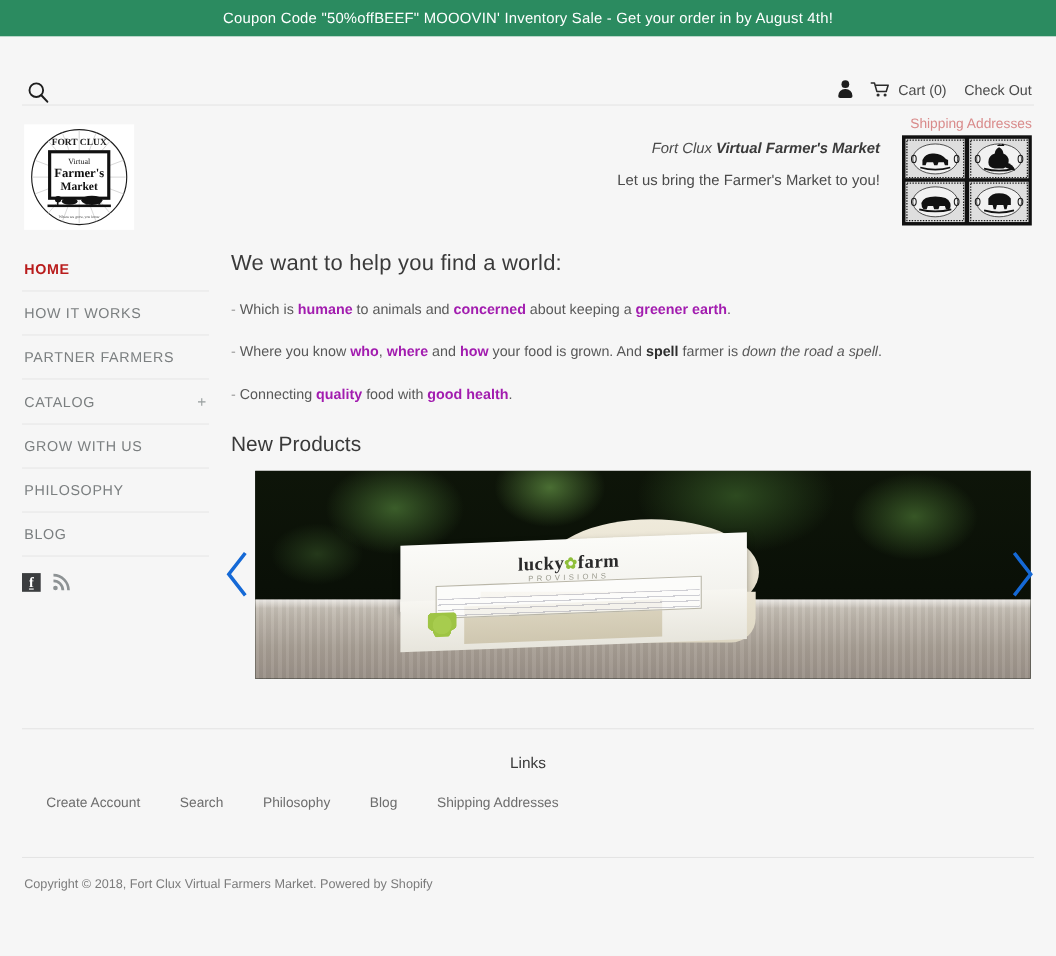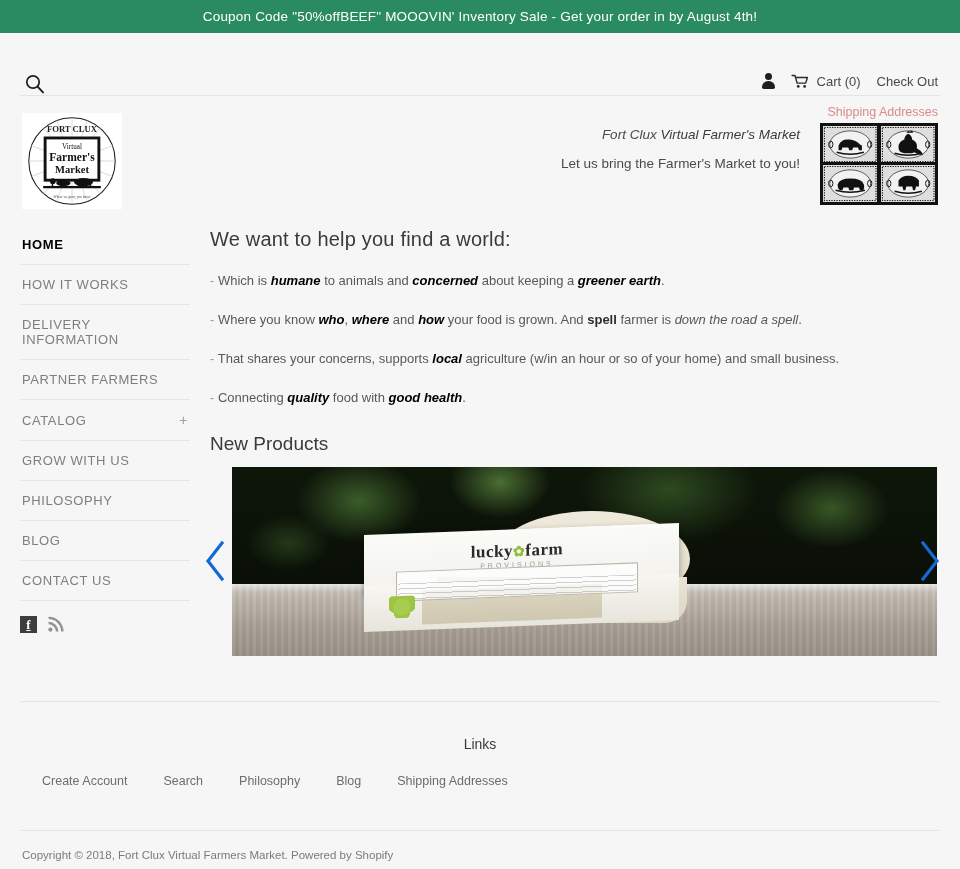--- a/index.html
+++ b/index.html
@@ -91,42 +91,42 @@
   .tagline {
     text-align: right;
     display: flex;
     align-items: flex-start;
     gap: 20px;
     margin-top: 6px;
   }
   .tagline-lines { display: flex; flex-direction: column; gap: 14px; padding-top: 4px; }
   .tagline-lines div { font-size: 13.5px; color: #4a4a4a; white-space: nowrap; }
   .tl-i { font-style: italic; }
-  .tl-b { font-style: italic; font-weight: normal; color: #3a3a3a; }
+  .tl-b { font-style: italic; font-weight: bold; color: #3a3a3a; }
   .stampblock { width: 118px; height: 82px; background: #111; padding: 3px; display: grid;
                  grid-template-columns: 1fr 1fr; grid-template-rows: 1fr 1fr; gap: 3px; }
 
   
   .page {
     display: flex;
     padding: 0 20px;
     margin-top: 14px;
   }
   .sidebar { width: 188px; flex: 0 0 188px; padding-right: 18px; }
   .nav-item {
     display: flex; align-items: center; justify-content: space-between;
     padding: 12px 2px 12px 2px;
     border-bottom: 1px solid #e6e6e6;
     font-size: 13px;
     letter-spacing: .6px;
     color: #7b7f80;
     cursor: pointer;
     text-transform: uppercase;
   }
-  .nav-item.active { color: #000000; font-weight: bold; }
+  .nav-item.active { color: #b91c1c; font-weight: bold; }
   .nav-plus { color: #9aa0a0; font-size: 14px; }
   .social { display: flex; gap: 10px; padding-top: 15px; align-items: center; }
   .fb {
     width: 17px; height: 17px; background: #3b3d3f; color: #fff;
     font-weight: bold; font-size: 13px; line-height: 17px; text-align: center;
     font-family: "Liberation Serif", serif;
   }
   .rss { width: 17px; height: 17px; position: relative; }
 
   .content { flex: 1; padding-left: 2px; }
@@ -136,21 +136,21 @@
   }
   .bullets { margin: 0; padding: 0; }
   .bullets li {
     list-style: none;
     font-size: 13px;
     color: #585858;
     margin-bottom: 22px;
     line-height: 1.3;
   }
   .bullets li .dash { color: #9a9a9a; }
-  .bullets b { font-weight: bold; font-style: italic; color: #000000; }
+  .bullets b { font-weight: bold; color: #a21caf; }
   .bullets .bonly { font-weight: bold; font-style: normal; color: #2e2e2e; }
   .bullets i { font-style: italic; color: #585858; }
   .section-title {
     font-size: 19px; color: #3a3a3a; font-weight: normal;
     margin: 26px 0 12px 0;
   }
 
   
   .carousel { position: relative; width: 730px; height: 190px; margin-left: -3px;}
   .slide {
@@ -244,21 +244,21 @@
     position: absolute; top: 72px;
     width: 26px; height: 44px;
     background: none; border: 0; padding: 0; cursor: pointer;
   }
   .arrow.left  { left: -5px; }
   .arrow.right { right: -6px; }
 
   
   .foot-rule { height: 1px; background: #e4e4e4; margin: 44px 20px 0 20px; }
   .footer { text-align: center; padding-top: 22px; }
-  .footer h4 { font-size: 14px; font-weight: normal; color: #3a3a3a; margin: 12px 0 22px 0; text-align: center; }
+  .footer h4 { font-size: 14px; font-weight: normal; color: #3a3a3a; margin: 0 0 22px 0; text-align: center; }
   .foot-links { display: flex; justify-content: flex-start; gap: 36px; font-size: 12.5px; padding-left: 42px; }
   .foot-links a { color: #6d6d6d; text-decoration: none; }
   .copy-rule { height: 1px; background: #e4e4e4; margin: 42px 20px 0 20px; }
   .copyright { font-size: 11.5px; color: #7b7b7b; padding: 18px 0 0 22px; }
 </style>
 </head>
 <body>
 
 <div class="announce">
   <span>Coupon Code "50%offBEEF" MOOOVIN' Inventory Sale - Get your order in by August 4th!</span>
@@ -386,61 +386,54 @@
 
   <nav class="sidebar">
     <div id="nav-list">
         <div class="nav-item active">
           <span>HOME</span>
         </div>
         <div class="nav-item">
           <span>HOW IT WORKS</span>
         </div>
         <div class="nav-item">
-          <span>DELIVERY INFORMATION</span>
-        </div>
-        <div class="nav-item">
           <span>PARTNER FARMERS</span>
         </div>
         <div class="nav-item">
           <span>CATALOG</span>
           <span class="nav-plus">+</span>
         </div>
         <div class="nav-item">
           <span>GROW WITH US</span>
         </div>
         <div class="nav-item">
           <span>PHILOSOPHY</span>
         </div>
         <div class="nav-item">
           <span>BLOG</span>
-        </div>
-        <div class="nav-item">
-          <span>CONTACT US</span>
         </div>
       </div>
     <div class="social">
       <a href="#" class="fb">f</a>
       <a href="#" class="rss">
         <svg viewBox="0 0 17 17" width="17" height="17">
           <circle cx="3.4" cy="13.6" r="2.1" fill="#8d9294"></circle>
           <path d="M1.6 8.3a7.3 7.3 0 0 1 7.3 7.3h2.5A9.8 9.8 0 0 0 1.6 5.8z" fill="#8d9294"></path>
           <path d="M1.6 3.1a12.5 12.5 0 0 1 12.5 12.5h2.4A14.9 14.9 0 0 0 1.6.7z" fill="#8d9294"></path>
         </svg>
       </a>
     </div>
   </nav>
 
   <main class="content">
     <h1 class="headline">We want to help you find a world:</h1>
 
     <ul class="bullets" id="bullet-list">
         <li><span class="dash">- </span><span>Which is </span><b>humane</b><span> to animals and </span><b>concerned</b><span> about keeping a </span><b>greener earth</b><span>.</span></li>
         <li><span class="dash">- </span><span>Where you know </span><b>who</b><span>, </span><b>where</b><span> and </span><b>how</b><span> your food is grown. And </span><b class="bonly">spell</b><span> farmer is </span><i>down the road a spell</i><span>.</span></li>
-        <li><span class="dash">- </span><span>That shares your concerns, supports </span><b>local</b><span> agriculture (w/in an hour or so of your home) and small business.</span></li>
         <li><span class="dash">- </span><span>Connecting </span><b>quality</b><span> food with </span><b>good health</b><span>.</span></li>
       </ul>
 
     <h2 class="section-title">New Products</h2>
 
     <div class="carousel">
       <button class="arrow left" aria-label="Previous">
         <svg viewBox="0 0 26 44" width="26" height="44">
           <polyline points="20,4 6,22 20,40" fill="none" stroke="#1569d6" stroke-width="3.2" stroke-linecap="square"></polyline>
         </svg>

